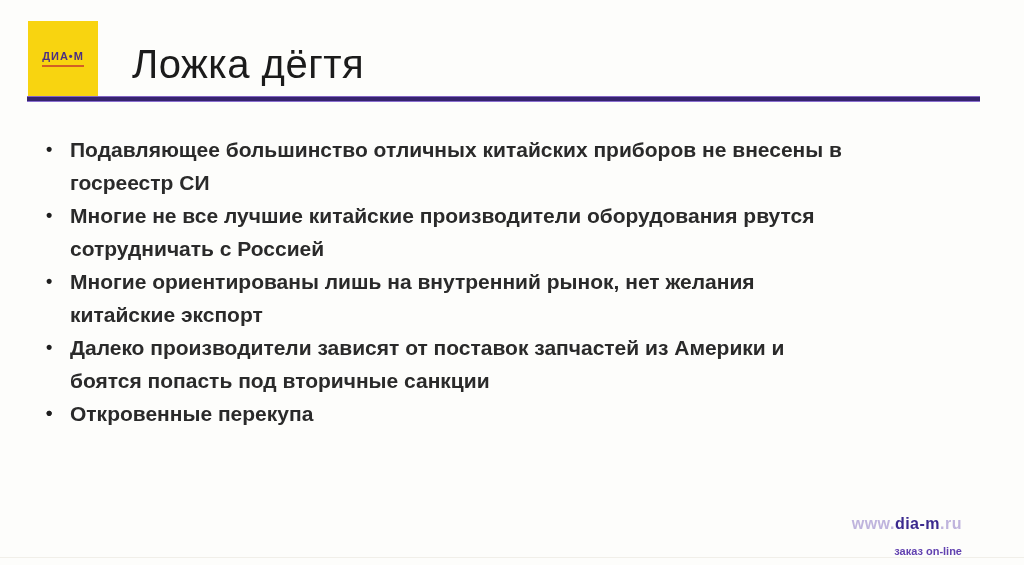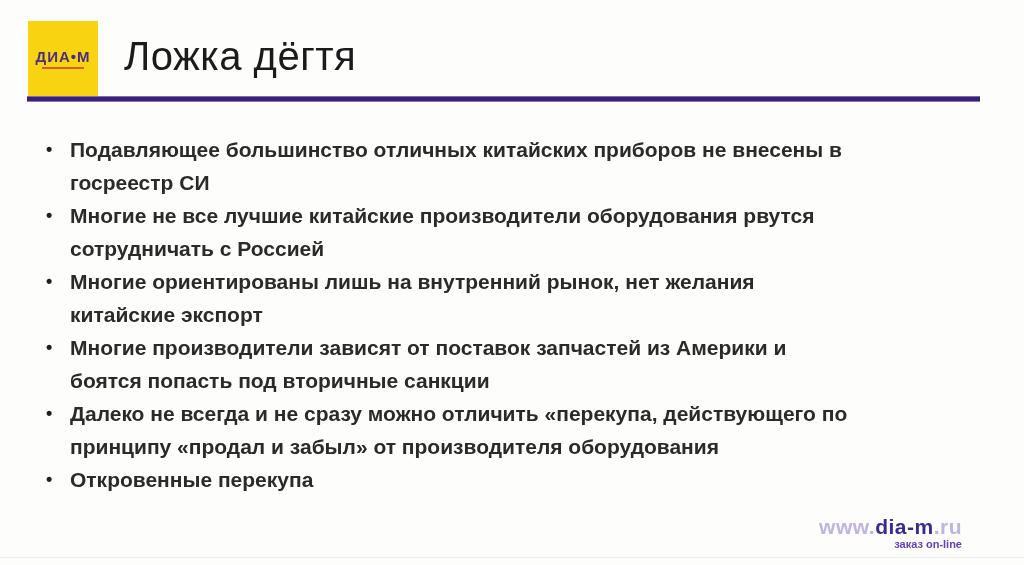--- a/index.html
+++ b/index.html
@@ -23,37 +23,37 @@
     height: 75px;
     background: #f8d410;
     display: flex;
     flex-direction: column;
     align-items: center;
     justify-content: center;
   }
   .logo-text {
     color: #4b2e83;
     font-weight: bold;
-    font-size: 15px;
+    font-size: 11px;
     letter-spacing: 1px;
     line-height: 1;
   }
   .logo-tagline-line {
     margin-top: 3px;
     width: 42px;
     height: 2px;
     background: #c8412b;
     opacity: 0.8;
   }
   
   .title {
     position: absolute;
     left: 120px;
     top: 30px;
-    margin: 4px;
+    margin: 12px;
     font-size: 40px;
     font-weight: 400;
     color: #1b1b1b;
     letter-spacing: 0.5px;
   }
   
   .title-rule {
     position: absolute;
     left: 27px;
     top: 96px;
@@ -93,28 +93,28 @@
   }
   
   .watermark {
     position: absolute;
     right: 62px;
     top: 516px;
     text-align: right;
     line-height: 1;
   }
   .watermark .url {
-    font-size: 21px;
+    font-size: 16px;
     font-weight: bold;
     letter-spacing: 0.5px;
   }
   .watermark .url .light { color: #bfb4dd; }
   .watermark .url .dark  { color: #3b2a8e; }
   .watermark .tagline {
-    margin-top: 2px;
+    margin-top: 14px;
     font-size: 11px;
     font-weight: bold;
     color: #6242b0;
   }
   
   .bottom-hairline {
     position: absolute;
     left: 0;
     top: 557px;
     width: 1024px;
@@ -136,24 +136,23 @@
 
   <div class="title-rule"></div>
 
   <ul class="bullets">
     <li><span class="marker">•</span><span>Подавляющее большинство отличных китайских приборов не внесены в
 госреестр СИ</span></li>
     <li><span class="marker">•</span><span>Многие не все лучшие китайские производители оборудования рвутся
 сотрудничать с Россией</span></li>
     <li><span class="marker">•</span><span>Многие ориентированы лишь на внутренний рынок, нет желания
 китайские экспорт</span></li>
-    <li><span class="marker">•</span><span>Многие производители зависят от поставок запчастей из Америки и
+    <li><span class="marker">•</span><span>Далеко производители зависят от поставок запчастей из Америки и
 боятся попасть под вторичные санкции</span></li>
-    <li><span class="marker">•</span><span>Далеко не всегда и не сразу можно отличить «перекупа, действующего по
-принципу «продал и забыл» от производителя оборудования</span></li>
+    <li><span class="marker">•</span></li>
     <li><span class="marker">•</span><span>Откровенные перекупа</span></li>
   </ul>
 
   <div class="watermark">
     <div class="url"><span class="light">www.</span><span class="dark">dia-m</span><span class="light">.ru</span></div>
     <div class="tagline">заказ on-line</div>
   </div>
 
   <div class="bottom-hairline"></div>
 

